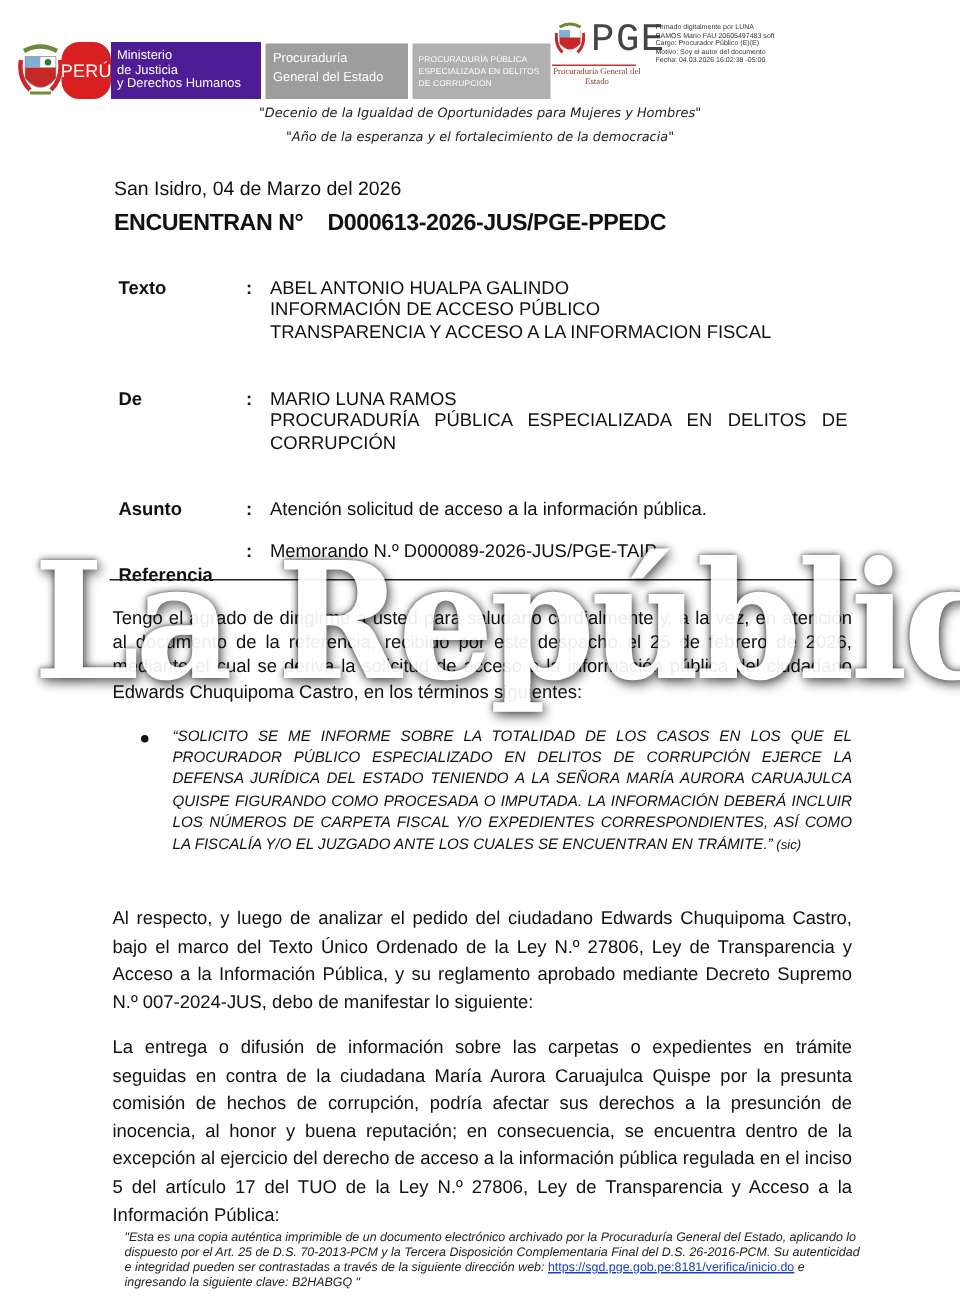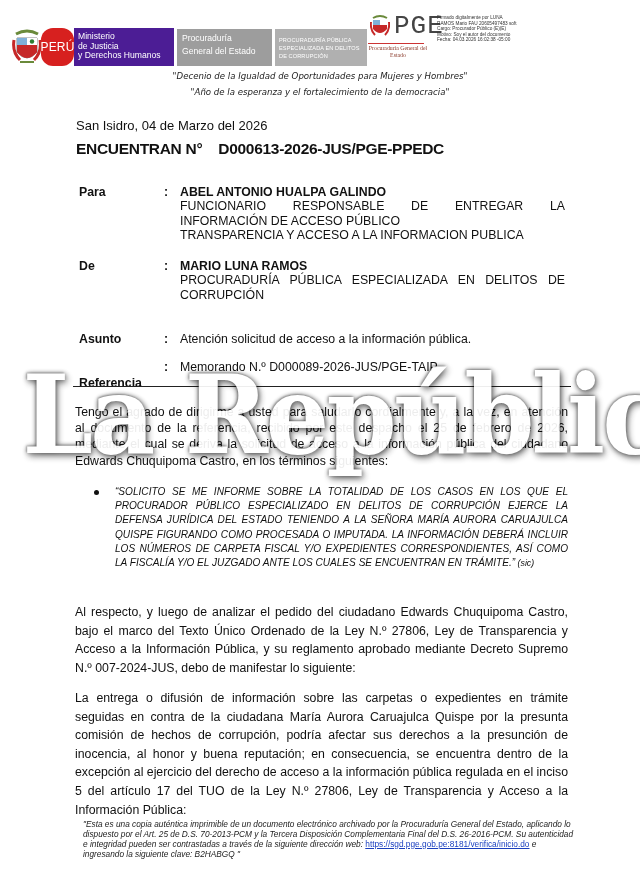--- a/index.html
+++ b/index.html
@@ -21,21 +21,21 @@
   .lema1 { top:71px; }
   .lema2 { top:87px; }
 
   
   .date { position:absolute; left:76px; top:118px; font-size:13px; }
   .memo { position:absolute; left:76px; top:140px; font-size:15.5px; font-weight:bold; letter-spacing:-0.3px; }
   .memo .num { margin-left:16px; }
   .lbl { position:absolute; left:79px; font-weight:bold; font-size:12.3px; }
   .colon { position:absolute; left:164px; font-weight:bold; font-size:12.3px; }
   .val { position:absolute; left:180px; width:385px; font-size:12.3px; line-height:14.4px; }
-  .val .bold { font-weight:bold; }
+  .val .bold { font-weight:normal; }
   .just { text-align:justify; text-align-last:justify; }
   .hrule { position:absolute; left:73px; top:386px; width:498px; height:1px; background:#222; }
 
   .para { position:absolute; left:75px; width:493px; font-size:12.3px; line-height:18.6px; text-align:justify; }
   .quote { position:absolute; left:115px; width:453px; font-size:10.1px; line-height:14.2px; font-style:italic; text-align:justify; }
   .bullet { position:absolute; left:94px; top:490px; width:5px; height:5px; border-radius:50%; background:#111; }
   .sic { font-size:8.8px; }
 
   .footer { position:absolute; left:83px; top:820px; width:492px; font-size:8.3px; line-height:9.9px; font-style:italic; color:#222; }
   .footer a { color:#1a3fbf; text-decoration:underline; font-style:normal; }
@@ -99,27 +99,26 @@
 
   <div class="lema lema1">"Decenio de la Igualdad de Oportunidades para Mujeres y Hombres"</div>
   <div class="lema lema2">"Año de la esperanza y el fortalecimiento de la democracia"</div>
 </div>
 
 <div class="date">San Isidro, 04 de Marzo del 2026</div>
 <div class="memo">
   <span>ENCUENTRAN N°</span><span class="num">D000613-2026-JUS/PGE-PPEDC</span>
 </div>
 
-<div class="lbl" style="top:185px;">Para</div>
+<div class="lbl" style="top:185px;">Texto</div>
 <div class="colon" style="top:185px;">:</div>
 <div class="val" style="top:185px;">
   <div class="bold">ABEL ANTONIO HUALPA GALINDO</div>
-  <div class="just">FUNCIONARIO RESPONSABLE DE ENTREGAR LA</div>
   <div>INFORMACIÓN DE ACCESO PÚBLICO</div>
-  <div>TRANSPARENCIA Y ACCESO A LA INFORMACION PUBLICA</div>
+  <div>TRANSPARENCIA Y ACCESO A LA INFORMACION FISCAL</div>
 </div>
 
 <div class="lbl" style="top:259px;">De</div>
 <div class="colon" style="top:259px;">:</div>
 <div class="val" style="top:259px;">
   <div class="bold">MARIO LUNA RAMOS</div>
   <div class="just">PROCURADURÍA PÚBLICA ESPECIALIZADA EN DELITOS DE</div>
   <div>CORRUPCIÓN</div>
 </div>
 

